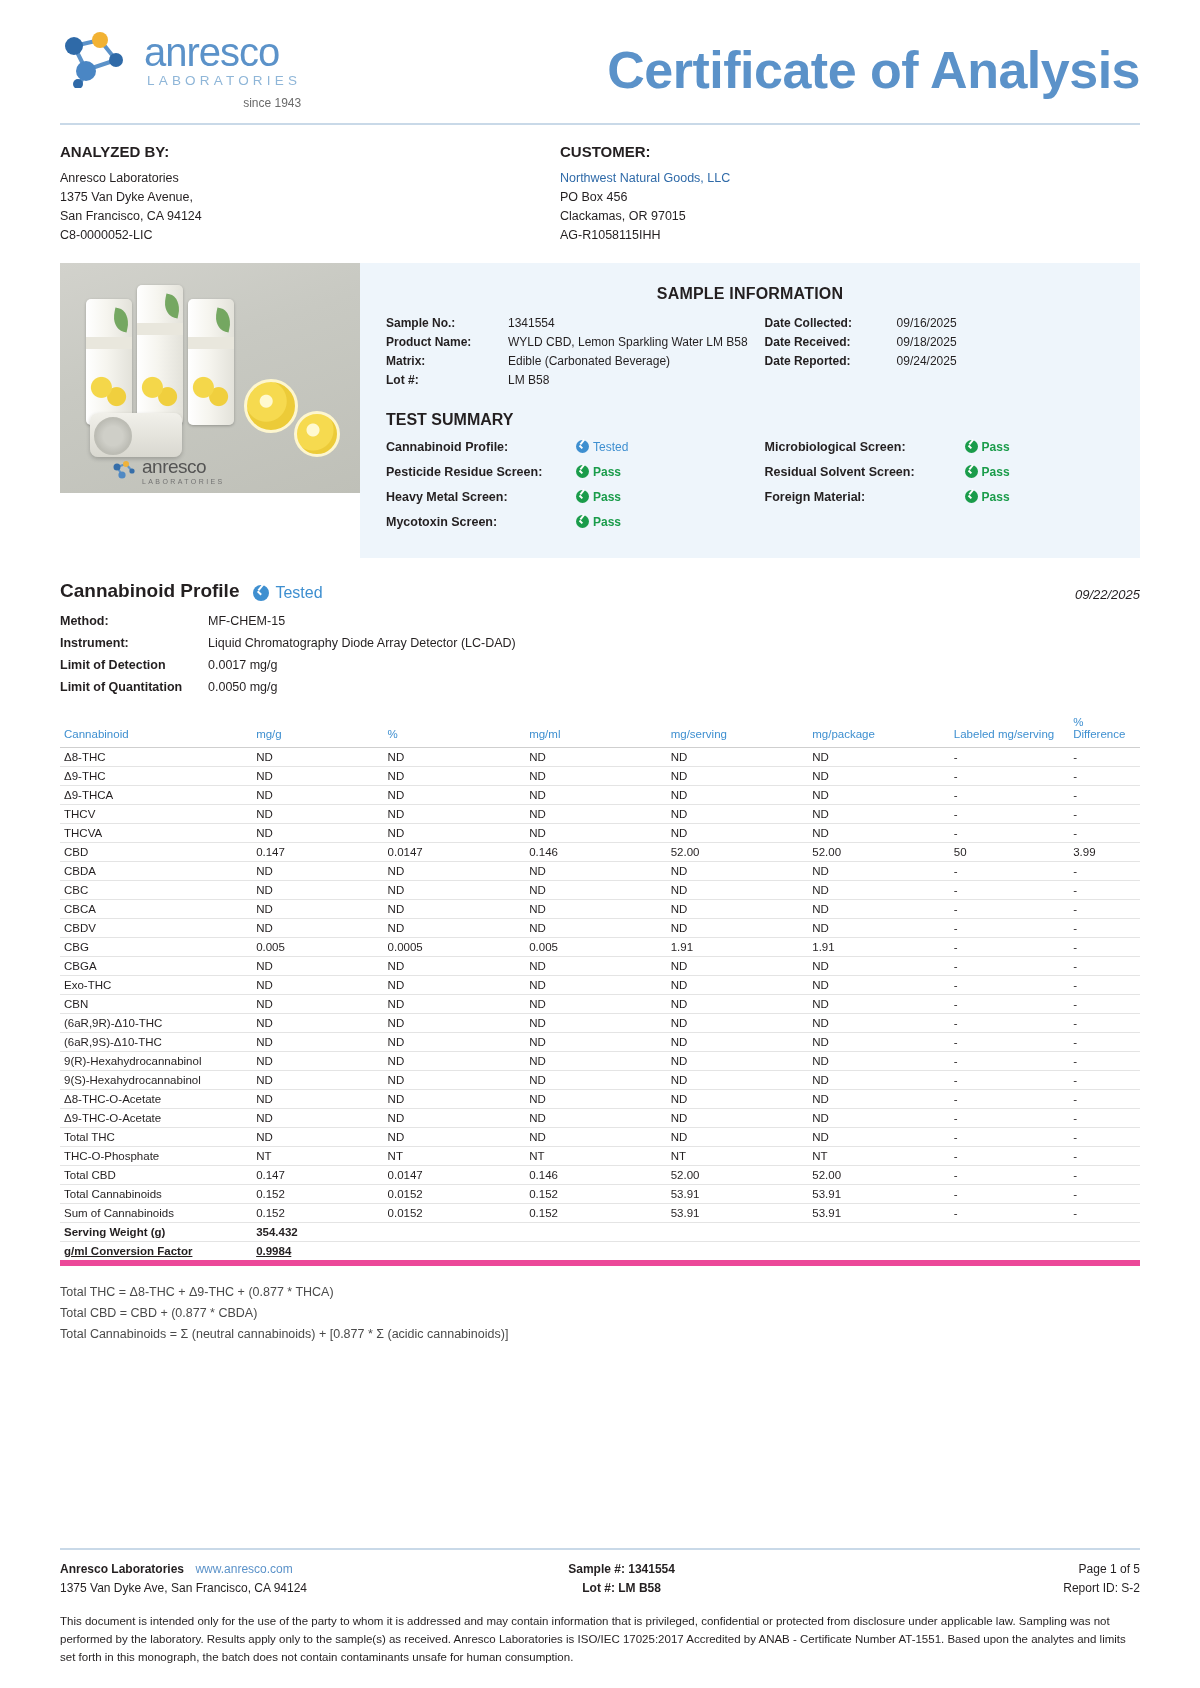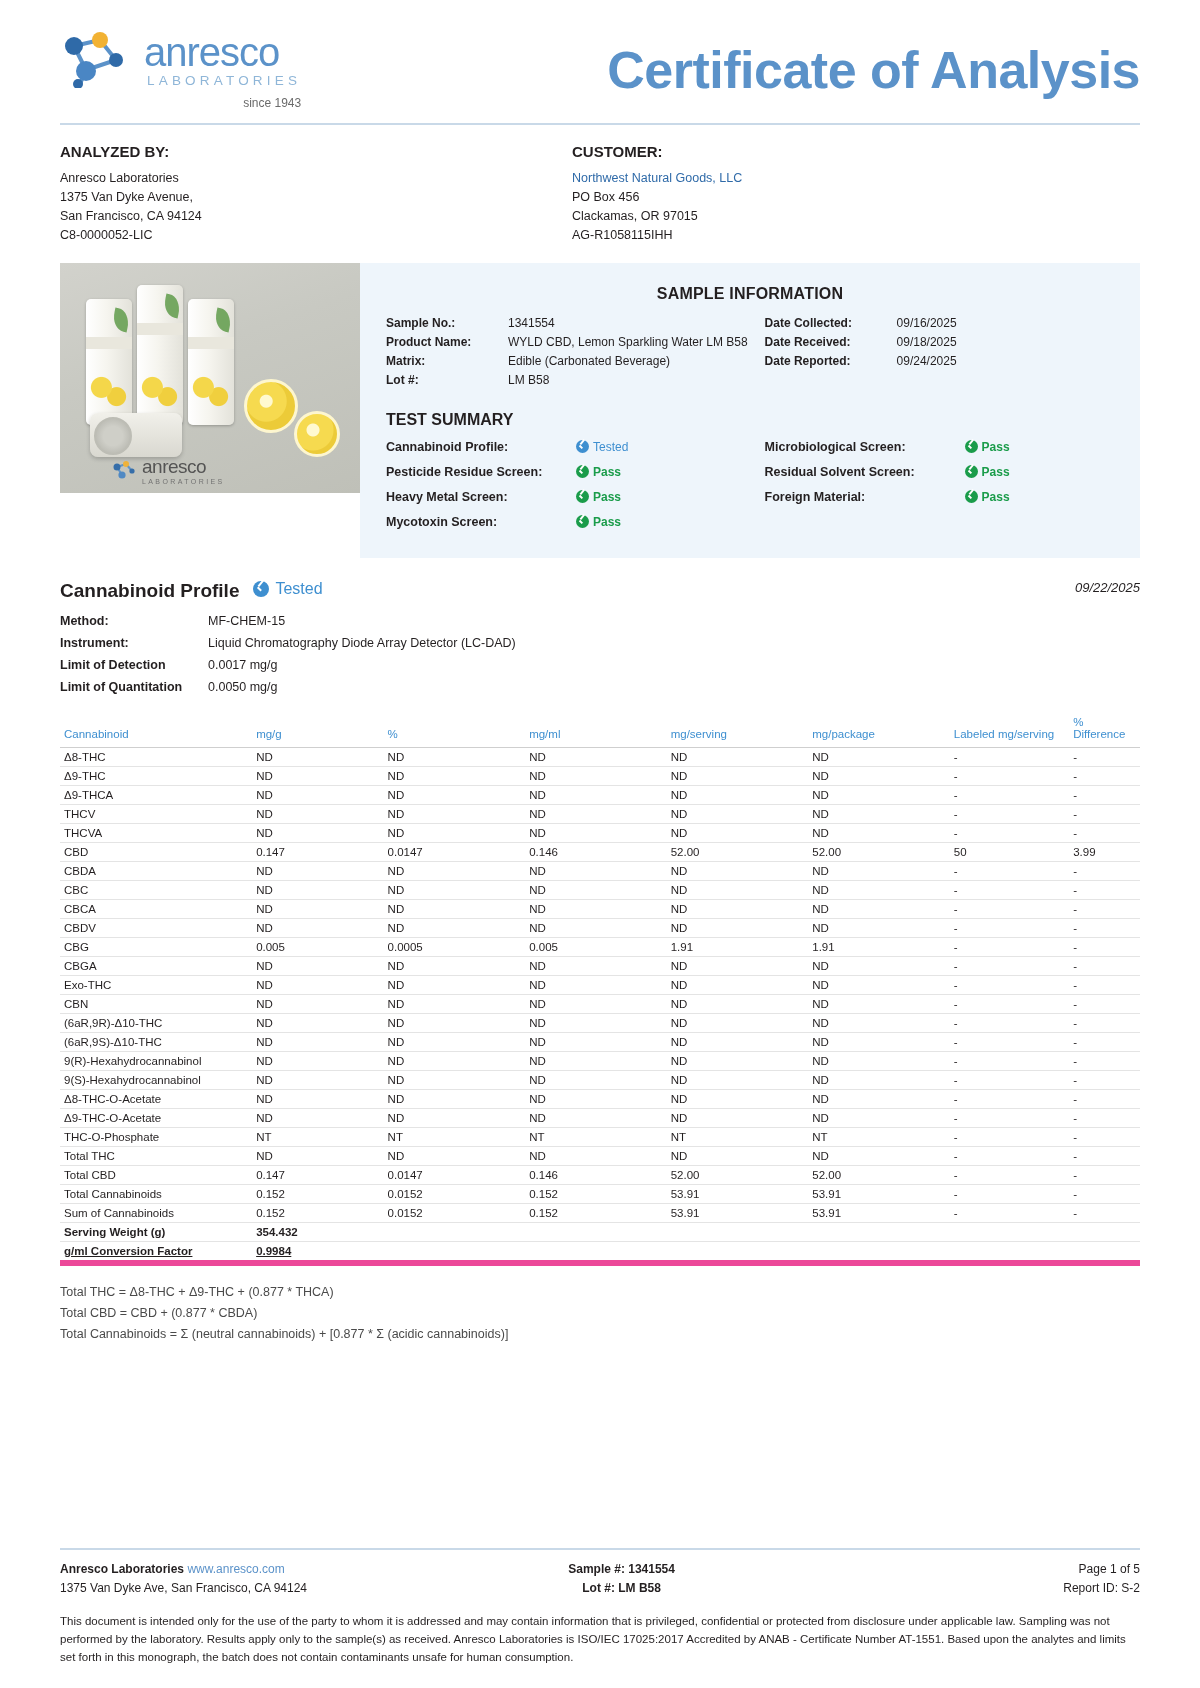--- a/index.html
+++ b/index.html
@@ -41,21 +41,21 @@
     font-weight: bold;
     padding-top: 22px;
     letter-spacing: -0.5px;
     text-align: right;
   }
   .rule { border-top: 2px solid #c9d9e8; }
 
   
   .addr-row { display: flex; margin-top: 18px; }
   .addr-col { width: 500px; }
-  .addr-col.second { margin-left: 12px; }
+  .addr-col.second { margin-left: 0; }
   .addr-head { font-size: 15px; font-weight: bold; color: #231f20; margin-bottom: 9px; }
   .addr-line { font-size: 12.5px; line-height: 19px; color: #231f20; }
   .customer-name { color: #2f6aa8; }
 
   
   .info-row { display: flex; margin-top: 18px; align-items: stretch; }
   .photo {
     width: 300px; height: 230px;
     background: linear-gradient(160deg,#d2d2cc 0%, #c8c9c2 40%, #bfc0b8 100%);
     position: relative; overflow: hidden;
@@ -127,21 +127,21 @@
   .ck::after{
     content:""; position:absolute; left:3px; top:6px; width:4px; height:1.8px; background:#fff;
     transform: rotate(45deg);
   }
   .ck::before{
     content:""; position:absolute; left:5px; top:3.4px; width:6px; height:1.8px; background:#fff;
     transform: rotate(-50deg); transform-origin: left bottom;
   }
 
   
-  .cp-head { display:flex; align-items:flex-start; margin-top: 22px; }
+  .cp-head { display:flex; align-items:flex-end; margin-top: 22px; }
   .cp-title { font-size: 19px; font-weight: bold; }
   .cp-tested { margin-left: 14px; font-size: 16px; color:#3e8fd0; display:flex; align-items:center; gap:6px;}
   .cp-tested .ck { width: 16px; height: 16px; }
   .cp-tested .ck::after{ left:4px; top:7px; width:5px;}
   .cp-tested .ck::before{ left:6px; top:4px; width:8px;}
   .cp-date { margin-left: auto; font-size: 13px; font-style: italic; color: #231f20; }
 
   .meta { margin-top: 8px; }
   .meta-line { display: flex; font-size: 12.5px; line-height: 22px; }
   .meta-line .k { font-weight: bold; width: 148px; flex: 0 0 148px; }
@@ -167,21 +167,21 @@
   .notes { margin-top: 16px; font-size: 12.5px; color: #4a4a4a; line-height: 21px; }
 
   
   .footer { position: absolute; left: 60px; right: 60px; bottom: 22px; }
   .footer-rule { border-top: 2px solid #c9d9e8; margin-bottom: 10px; }
   .footer-row { display: flex; font-size: 12px; line-height: 19px; }
   .f-left { width: 36%; }
   .f-mid { width: 32%; text-align: center; }
   .f-right { width: 32%; text-align: right; }
   .f-left .lab { font-weight: bold; color:#231f20; }
-  .f-left .url { color: #5b92c9; margin-left: 0; }
+  .f-left .url { color: #5b92c9; margin-left: 8px; }
   .f-mid .b { font-weight: bold; }
   .disclaimer { margin-top: 14px; font-size: 11.5px; line-height: 18px; color: #231f20; }
 </style>
 </head>
 <body>
 
 <div class="page">
 
   <div class="header">
     <div class="logo-wrap">
@@ -592,36 +592,36 @@
           <td class="c-name">Δ9-THC-O-Acetate</td>
           <td class="num">ND</td>
           <td class="num2">ND</td>
           <td class="num2">ND</td>
           <td class="num2">ND</td>
           <td class="num2">ND</td>
           <td class="lab">-</td>
           <td class="diff">-</td>
         </tr>
         <tr>
+          <td class="c-name">Total THC</td>
+          <td class="num">ND</td>
+          <td class="num2">ND</td>
+          <td class="num2">ND</td>
+          <td class="num2">ND</td>
+          <td class="num2">ND</td>
+          <td class="lab">-</td>
+          <td class="diff">-</td>
+        </tr>
+        <tr>
           <td class="c-name">THC-O-Phosphate</td>
           <td class="num">NT</td>
           <td class="num2">NT</td>
           <td class="num2">NT</td>
           <td class="num2">NT</td>
           <td class="num2">NT</td>
-          <td class="lab">-</td>
-          <td class="diff">-</td>
-        </tr>
-        <tr>
-          <td class="c-name">Total THC</td>
-          <td class="num">ND</td>
-          <td class="num2">ND</td>
-          <td class="num2">ND</td>
-          <td class="num2">ND</td>
-          <td class="num2">ND</td>
           <td class="lab">-</td>
           <td class="diff">-</td>
         </tr>
         <tr>
           <td class="c-name">Total CBD</td>
           <td class="num">0.147</td>
           <td class="num2">0.0147</td>
           <td class="num2">0.146</td>
           <td class="num2">52.00</td>
           <td class="num2">52.00</td>

